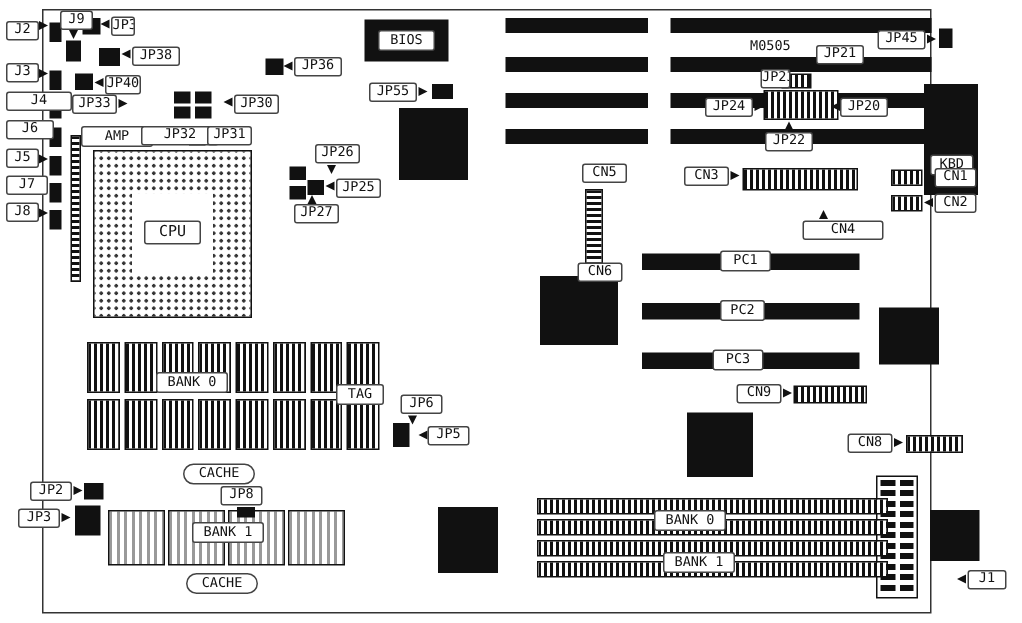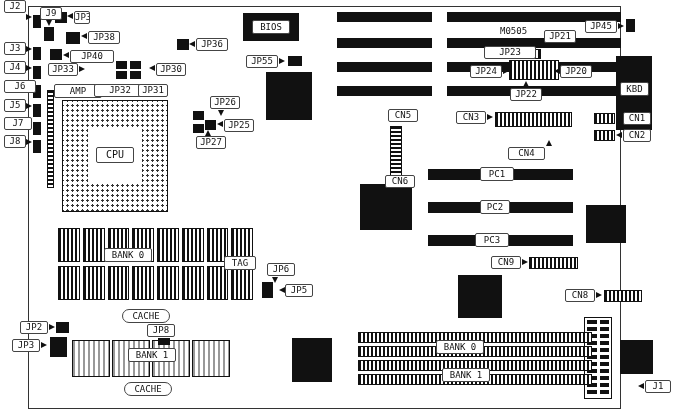--- a/index.html
+++ b/index.html
@@ -53,34 +53,34 @@
   <div class="bar" style="left:447px;top:38px;width:174px;height:10px"></div>
   <div class="bar" style="left:337px;top:62px;width:95px;height:10px"></div>
   <div class="bar" style="left:447px;top:62px;width:174px;height:10px"></div>
   <div class="bar" style="left:337px;top:86px;width:95px;height:10px"></div>
   <div class="bar" style="left:447px;top:86px;width:174px;height:10px"></div>
 
   <div class="lbl" style="left:585px;top:20px;width:32px">JP45</div>
   <div class="arr ar" style="left:618px;top:23px"></div>
   <div class="jmp" style="left:626px;top:19px;width:9px;height:13px"></div>
 
-  <div class="lbl" style="left:484px;top:46px;width:52px">JP23</div>
+  <div class="lbl" style="left:507px;top:46px;width:20px">JP23</div>
   <div class="lbl" style="left:544px;top:30px;width:32px">JP21</div>
   <div class="sv" style="left:521px;top:49px;width:20px;height:10px"></div>
 
   <div class="lbl" style="left:470px;top:65px;width:32px">JP24</div>
   <div class="arr ar" style="left:503px;top:68px"></div>
   <div class="sv" style="left:509px;top:60px;width:50px;height:20px"></div>
   <div class="arr al" style="left:554px;top:68px"></div>
   <div class="lbl" style="left:560px;top:65px;width:32px">JP20</div>
   <div class="arr au" style="left:523px;top:81px"></div>
   <div class="lbl" style="left:510px;top:88px;width:32px">JP22</div>
 
   <div class="chip" style="left:616px;top:56px;width:36px;height:74px"></div>
-  <div class="lbl big" style="left:620px;top:82px;width:29px">KBD</div>
+  <div class="lbl big" style="left:620px;top:103px;width:29px">KBD</div>
 
   <div class="sv" style="left:594px;top:113px;width:21px;height:11px"></div>
   <div class="arr al" style="left:616px;top:115px"></div>
   <div class="lbl" style="left:623px;top:112px;width:28px">CN1</div>
   <div class="sv" style="left:594px;top:130px;width:21px;height:11px"></div>
   <div class="arr al" style="left:616px;top:132px"></div>
   <div class="lbl" style="left:623px;top:129px;width:28px">CN2</div>
 
   <div class="chip" style="left:243px;top:13px;width:56px;height:28px"></div>
   <div class="lbl big" style="left:252px;top:20px;width:38px">BIOS</div>
@@ -88,30 +88,30 @@
   <div class="lbl" style="left:246px;top:55px;width:32px">JP55</div>
   <div class="arr ar" style="left:279px;top:58px"></div>
   <div class="jmp" style="left:288px;top:56px;width:14px;height:10px"></div>
 
   <div class="chip" style="left:266px;top:72px;width:46px;height:48px"></div>
 
   <div class="jmp" style="left:177px;top:39px;width:12px;height:11px"></div>
   <div class="arr al" style="left:189px;top:41px"></div>
   <div class="lbl" style="left:196px;top:38px;width:32px">JP36</div>
 
-  <div class="lbl" style="left:4px;top:0;width:22px">J2</div>
+  <div class="lbl" style="left:4px;top:14px;width:22px">J2</div>
   <div class="arr ar" style="left:26px;top:14px"></div>
   <div class="jmp" style="left:33px;top:15px;width:8px;height:13px"></div>
   <div class="lbl" style="left:40px;top:7px;width:22px">J9</div>
   <div class="arr ad" style="left:46px;top:20px"></div>
   <div class="jmp" style="left:44px;top:27px;width:10px;height:14px"></div>
   <div class="lbl" style="left:4px;top:42px;width:22px">J3</div>
   <div class="arr ar" style="left:26px;top:46px"></div>
   <div class="jmp" style="left:33px;top:47px;width:8px;height:13px"></div>
-  <div class="lbl" style="left:4px;top:61px;width:22px">J4</div>
+  <div class="lbl" style="left:4px;top:61px;width:44px">J4</div>
   <div class="arr ar" style="left:26px;top:65px"></div>
   <div class="jmp" style="left:33px;top:66px;width:8px;height:13px"></div>
   <div class="lbl" style="left:4px;top:80px;width:32px">J6</div>
   <div class="arr ar" style="left:26px;top:84px"></div>
   <div class="jmp" style="left:33px;top:85px;width:8px;height:13px"></div>
   <div class="lbl" style="left:4px;top:99px;width:22px">J5</div>
   <div class="arr ar" style="left:26px;top:103px"></div>
   <div class="jmp" style="left:33px;top:104px;width:8px;height:13px"></div>
   <div class="lbl" style="left:4px;top:117px;width:28px">J7</div>
   <div class="arr ar" style="left:26px;top:121px"></div>
@@ -121,21 +121,21 @@
   <div class="jmp" style="left:33px;top:140px;width:8px;height:13px"></div>
 
   <div class="jmp" style="left:55px;top:12px;width:12px;height:11px"></div>
   <div class="arr al" style="left:67px;top:13px"></div>
   <div class="lbl" style="left:74px;top:11px;width:16px">JP39</div>
   <div class="jmp" style="left:66px;top:32px;width:14px;height:12px"></div>
   <div class="arr al" style="left:81px;top:33px"></div>
   <div class="lbl" style="left:88px;top:31px;width:32px">JP38</div>
   <div class="jmp" style="left:50px;top:49px;width:12px;height:11px"></div>
   <div class="arr al" style="left:63px;top:52px"></div>
-  <div class="lbl" style="left:70px;top:50px;width:44px">JP40</div>
+  <div class="lbl" style="left:70px;top:50px;width:24px">JP40</div>
 
   <div class="lbl" style="left:48px;top:63px;width:30px">JP33</div>
   <div class="arr ar" style="left:79px;top:66px"></div>
   <div class="jmp" style="left:116px;top:61px;width:11px;height:8px"></div>
   <div class="jmp" style="left:130px;top:61px;width:11px;height:8px"></div>
   <div class="jmp" style="left:116px;top:71px;width:11px;height:8px"></div>
   <div class="jmp" style="left:130px;top:71px;width:11px;height:8px"></div>
   <div class="arr al" style="left:149px;top:65px"></div>
   <div class="lbl" style="left:156px;top:63px;width:30px">JP30</div>
 
@@ -159,21 +159,21 @@
   <div class="arr au" style="left:205px;top:130px"></div>
   <div class="lbl" style="left:196px;top:136px;width:30px">JP27</div>
 
   <div class="lbl" style="left:388px;top:109px;width:30px">CN5</div>
   <div class="sh" style="left:390px;top:126px;width:12px;height:50px"></div>
 
   <div class="lbl" style="left:456px;top:111px;width:30px">CN3</div>
   <div class="arr ar" style="left:487px;top:114px"></div>
   <div class="sv" style="left:495px;top:112px;width:77px;height:15px"></div>
   <div class="arr au" style="left:546px;top:140px"></div>
-  <div class="lbl" style="left:508px;top:147px;width:37px">CN4</div>
+  <div class="lbl" style="left:535px;top:147px;width:54px">CN4</div>
 
   <div class="lbl" style="left:385px;top:175px;width:30px">CN6</div>
   <div class="chip" style="left:360px;top:184px;width:52px;height:46px"></div>
 
   <div class="bar" style="left:428px;top:169px;width:145px;height:11px"></div>
   <div class="lbl big" style="left:480px;top:167px;width:34px">PC1</div>
   <div class="bar" style="left:428px;top:202px;width:145px;height:11px"></div>
   <div class="lbl big" style="left:480px;top:200px;width:30px">PC2</div>
   <div class="bar" style="left:428px;top:235px;width:145px;height:11px"></div>
   <div class="lbl big" style="left:475px;top:233px;width:34px">PC3</div>

